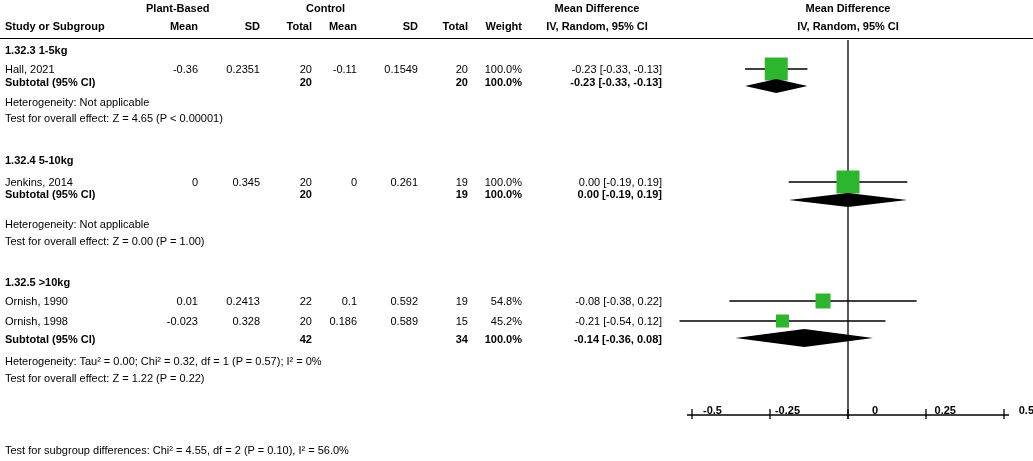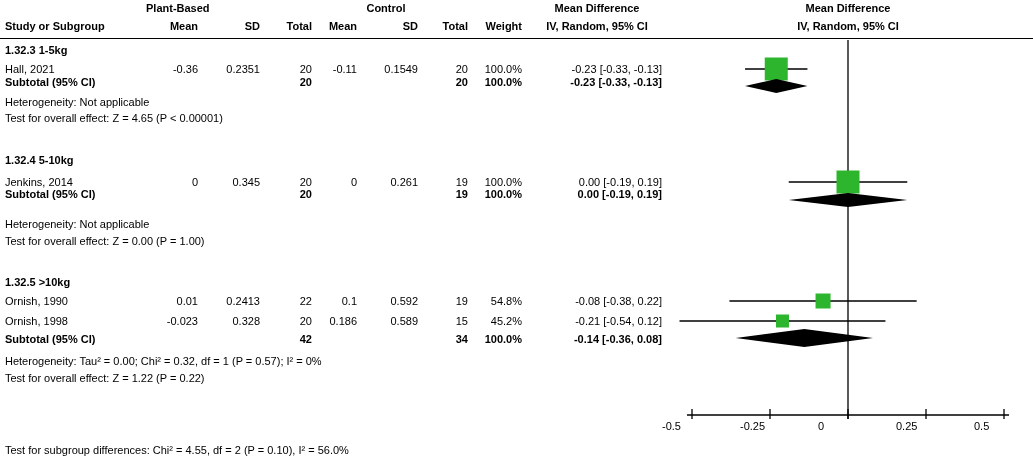--- a/index.html
+++ b/index.html
@@ -15,26 +15,26 @@
   .c-study{left:5px;text-align:center;}
   .c-m1{left:118px;width:80px;text-align:right;}
   .c-s1{left:180px;width:80px;text-align:right;}
   .c-t1{left:232px;width:80px;text-align:right;}
   .c-m2{left:277px;width:80px;text-align:right;}
   .c-s2{left:338px;width:80px;text-align:right;}
   .c-t2{left:388px;width:80px;text-align:right;}
   .c-w{left:442px;width:80px;text-align:right;}
   .c-ci{left:522px;width:140px;text-align:right;}
   .h-pb{left:146px;width:160px;text-align:left;}
-  .h-ct{left:306px;width:160px;text-align:center;}
+  .h-ct{left:306px;width:160px;}
   .h-mdt{left:512px;width:170px;text-align:center;}
   .h-mdp{left:763px;width:170px;text-align:center;}
   .divider{position:absolute;left:0;top:38px;width:1033px;height:1.4px;background:#000;}
   #plot-svg{position:absolute;left:0;top:0;pointer-events:none;}
-  .tick-label{position:absolute;top:420px;width:60px;text-align:left;height:13px;line-height:13px;}
+  .tick-label{position:absolute;top:404px;width:60px;text-align:right;height:13px;line-height:13px;font-weight:bold;}
   .fav-left{position:absolute;top:434px;left:701px;width:140px;text-align:right;height:13px;line-height:13px;margin-top:32px;}
   .fav-right{position:absolute;top:459px;left:853px;width:170px;text-align:left;height:13px;line-height:13px;}
 </style>
 </head>
 <body>
 
 <div class="r" style="top:2px">
   <span class="cell b h-pb">Plant-Based</span>
   <span class="cell b h-ct">Control</span>
   <span class="cell b h-mdt">Mean Difference</span>

